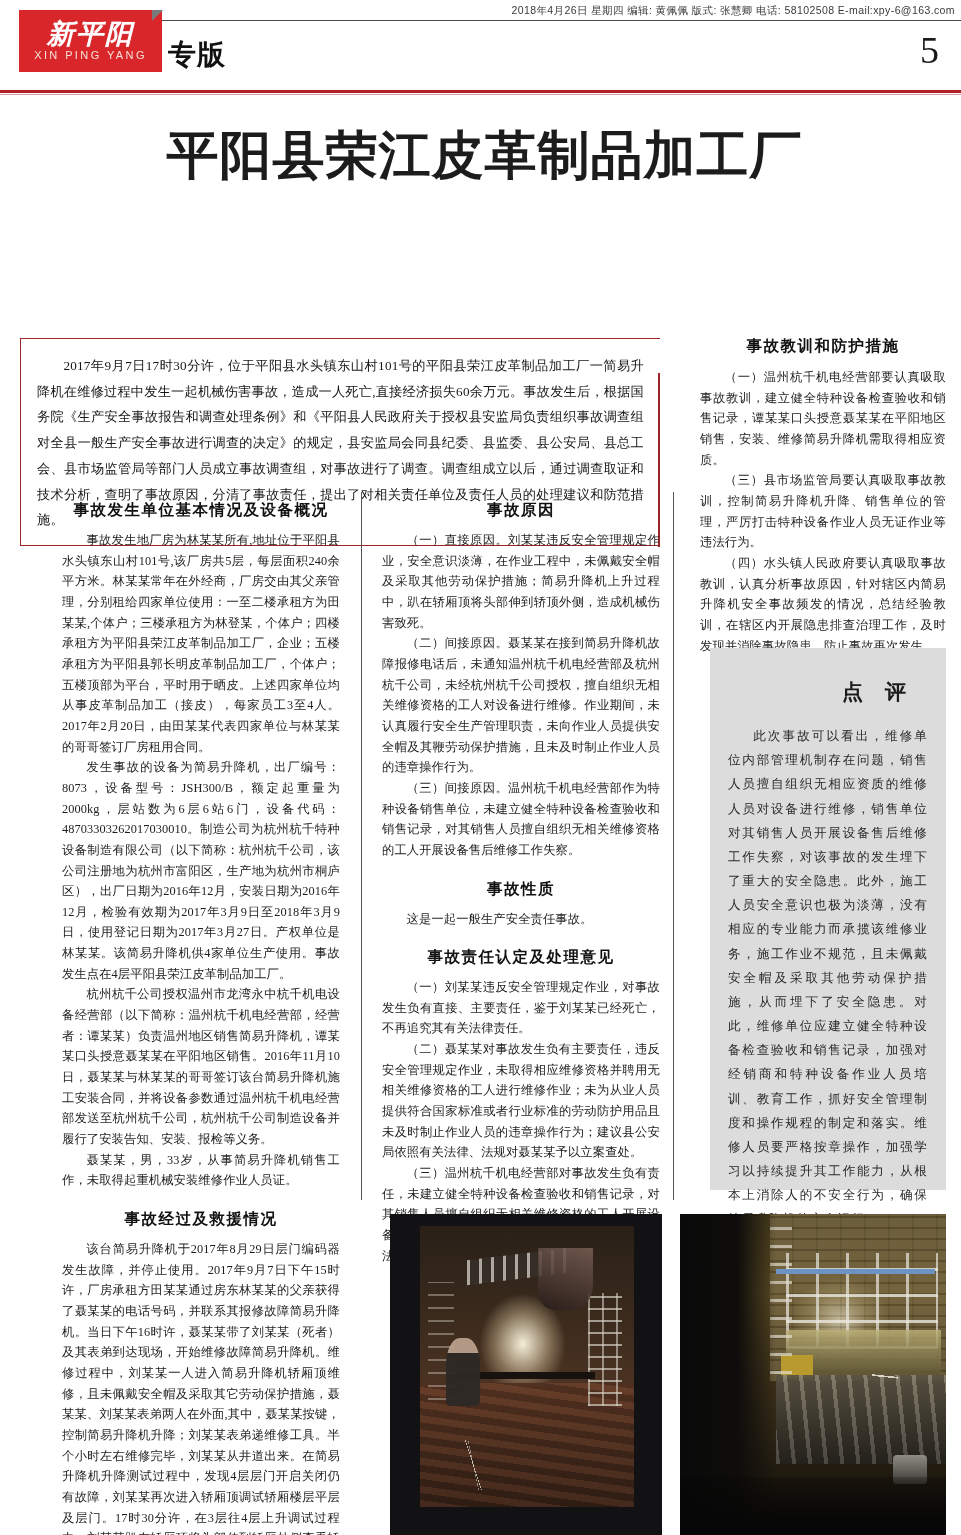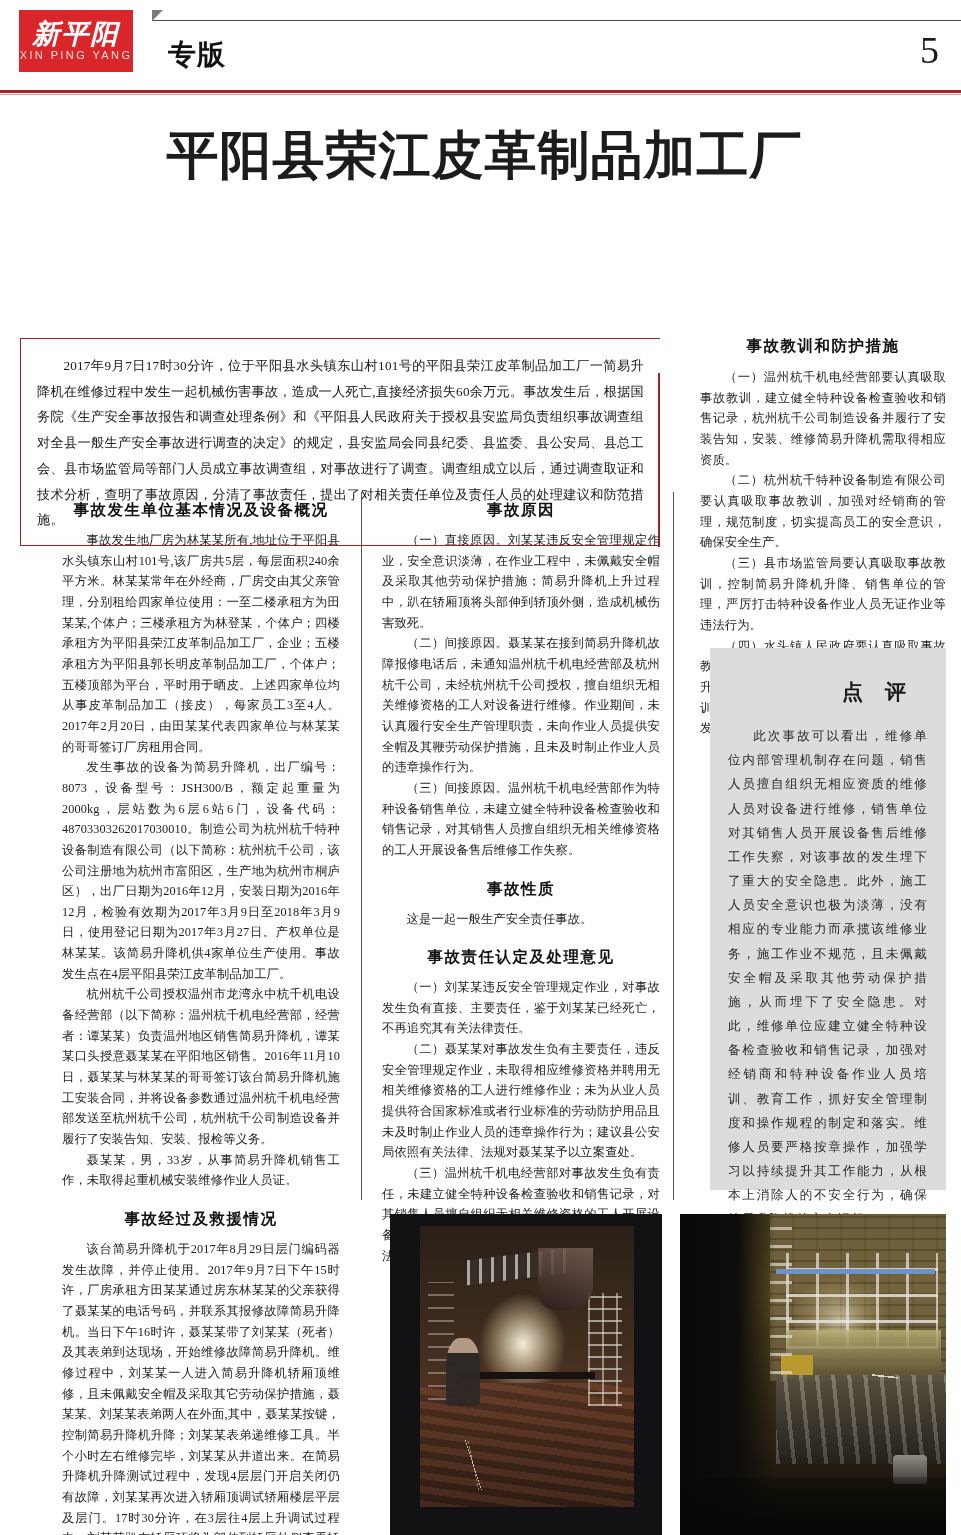--- a/index.html
+++ b/index.html
@@ -15,21 +15,21 @@
     overflow: hidden;
   }
 
   
   .masthead {
     position: absolute;
     left: 0; top: 0; width: 961px; height: 96px;
   }
   .logo-box {
     position: absolute; left: 19px; top: 10px;
-    width: 114px; height: 62px;
+    width: 143px; height: 62px;
     background: #d8262a;
     display: flex; flex-direction: column;
     align-items: center; justify-content: center;
     overflow: hidden;
   }
   .logo-cn {
     color: #ffffff;
     font-family: "Liberation Serif", "DejaVu Serif", serif;
     font-size: 27px; font-weight: bold;
     letter-spacing: 2px;
@@ -306,20 +306,21 @@
   .pr-bottomdark {
     position: absolute; left: 0; bottom: 0; width: 100%; height: 18%;
     background: linear-gradient(180deg, rgba(0,0,0,.2), #060606);
   }
 </style>
 </head>
 <body>
 
 <div class="masthead">
   <div class="mast-rule"></div>
+  <div class="mast-meta">2018年4月26日 星期四 编辑: 黄佩佩 版式: 张慧卿 电话: 58102508 E-mail:xpy-6@163.com</div>
 
   <div class="logo-box">
     <div class="logo-cn">新平阳</div>
     <div class="logo-en">XIN PING YANG</div>
   </div>
   <div class="logo-fold"></div>
 
   <div class="section-label">专版</div>
   <div class="pageno">5</div>
 
@@ -360,22 +361,21 @@
   <p class="body">这是一起一般生产安全责任事故。</p>
 
   <div class="sec-head">事故责任认定及处理意见</div>
   <p class="body">（一）刘某某违反安全管理规定作业，对事故发生负有直接、主要责任，鉴于刘某某已经死亡，不再追究其有关法律责任。</p>
   <p class="body">（二）聂某某对事故发生负有主要责任，违反安全管理规定作业，未取得相应维修资格并聘用无相关维修资格的工人进行维修作业；未为从业人员提供符合国家标准或者行业标准的劳动防护用品且未及时制止作业人员的违章操作行为；建议县公安局依照有关法律、法规对聂某某予以立案查处。</p>
   <p class="body">（三）温州杭千机电经营部对事故发生负有责任，未建立健全特种设备检查验收和销售记录，对其销售人员擅自组织无相关维修资格的工人开展设备售后维修工作失察；建议县市场监管局依照有关法律、法规对温州杭千机电经营部予以查处。</p>
 </div>
 
 <div class="col col-right">
   <div class="sec-head first">事故教训和防护措施</div>
-  <p class="body">（一）温州杭千机电经营部要认真吸取事故教训，建立健全特种设备检查验收和销售记录，杭州杭千公司制造设备并履行了安装告知，安装、维修简易升降机需取得相应资质。</p>
-  <p class="body">（二）杭州杭千特种设备制造有限公司要认真吸取事故教训，加强对经销商的管理，规范制度，切实提高员工的安全意识，确保安全生产。</p>
+  <p class="body">（一）温州杭千机电经营部要认真吸取事故教训，建立健全特种设备检查验收和销售记录，谭某某口头授意聂某某在平阳地区销售，安装、维修简易升降机需取得相应资质。</p>
   <p class="body">（三）县市场监管局要认真吸取事故教训，控制简易升降机升降、销售单位的管理，严厉打击特种设备作业人员无证作业等违法行为。</p>
   <p class="body">（四）水头镇人民政府要认真吸取事故教训，认真分析事故原因，针对辖区内简易升降机安全事故频发的情况，总结经验教训，在辖区内开展隐患排查治理工作，及时发现并消除事故隐患，防止事故再次发生。</p>
 </div>
 
 <div class="comment-box">
   <div class="comment-title">点评</div>
   <div class="comment-text">此次事故可以看出，维修单位内部管理机制存在问题，销售人员擅自组织无相应资质的维修人员对设备进行维修，销售单位对其销售人员开展设备售后维修工作失察，对该事故的发生埋下了重大的安全隐患。此外，施工人员安全意识也极为淡薄，没有相应的专业能力而承揽该维修业务，施工作业不规范，且未佩戴安全帽及采取其他劳动保护措施，从而埋下了安全隐患。对此，维修单位应建立健全特种设备检查验收和销售记录，加强对经销商和特种设备作业人员培训、教育工作，抓好安全管理制度和操作规程的制定和落实。维修人员要严格按章操作，加强学习以持续提升其工作能力，从根本上消除人的不安全行为，确保简易升降机的安全运行。</div>
 </div>
 
 <div class="photo photo-left">

